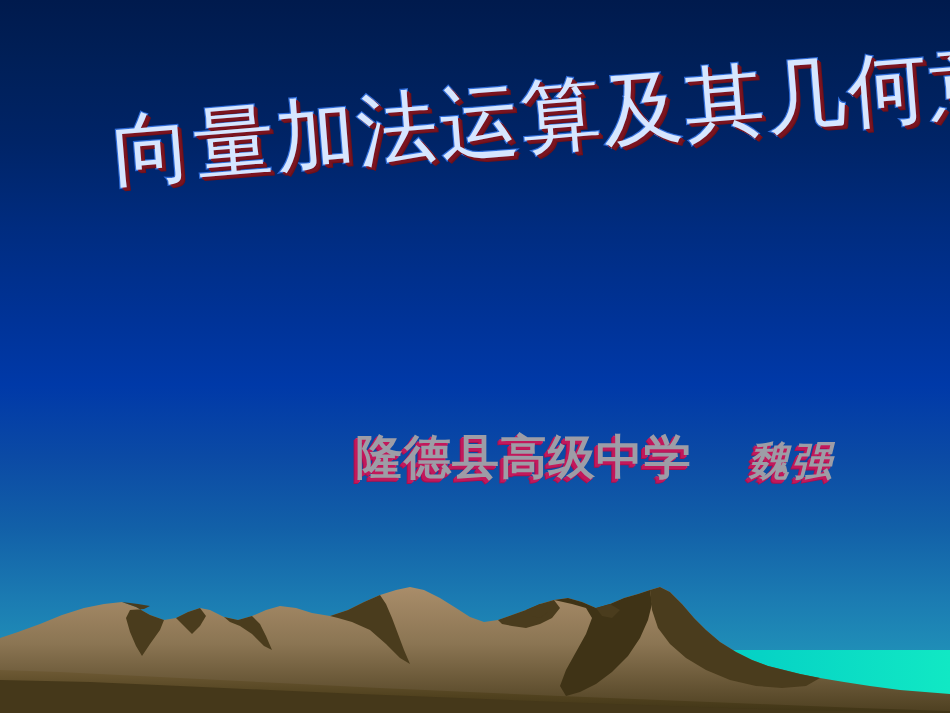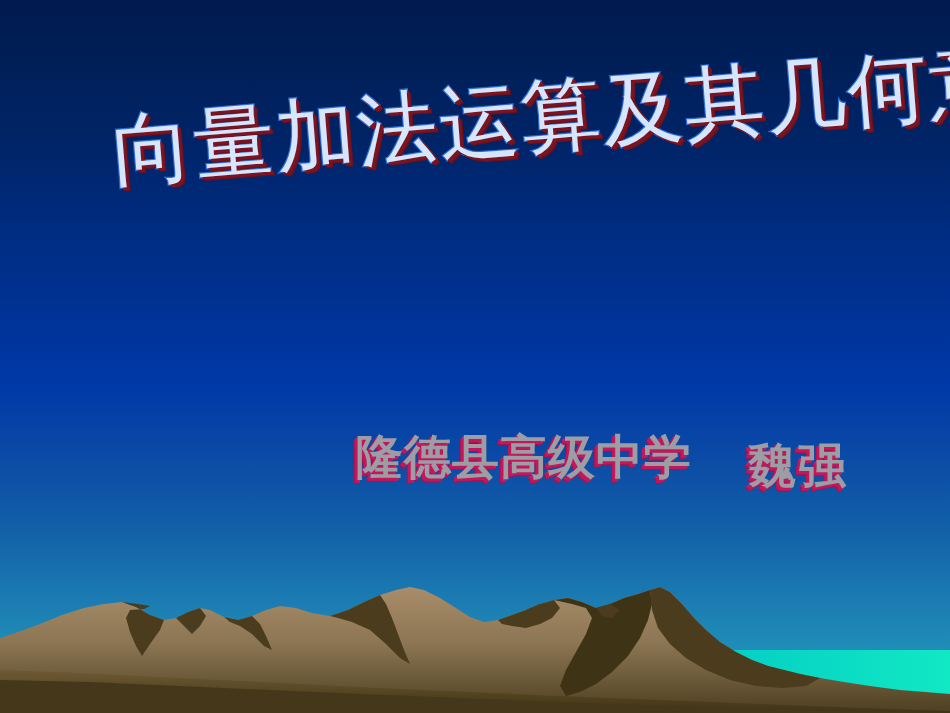--- a/index.html
+++ b/index.html
@@ -94,25 +94,26 @@
       -3px 3px 0 #c2185b,
       -2px 2px 0 #cf2566,
       -4px 4px 0 #a8104e;
   }
 
   
   .author {
     position: absolute;
     left: 748px;
     top: 440px;
-    font-size: 48px;
+    font-size: 41px;
     line-height: 1.05;
     letter-spacing: 2px;
     white-space: nowrap;
     font-weight: 700;
+    font-style: italic;
     color: #9d9da6;
     text-shadow:
       -3px 3px 0 #c2185b,
       -2px 2px 0 #cf2566,
       -4px 4px 0 #a8104e;
   }
 </style>
 </head>
 <body>
 

